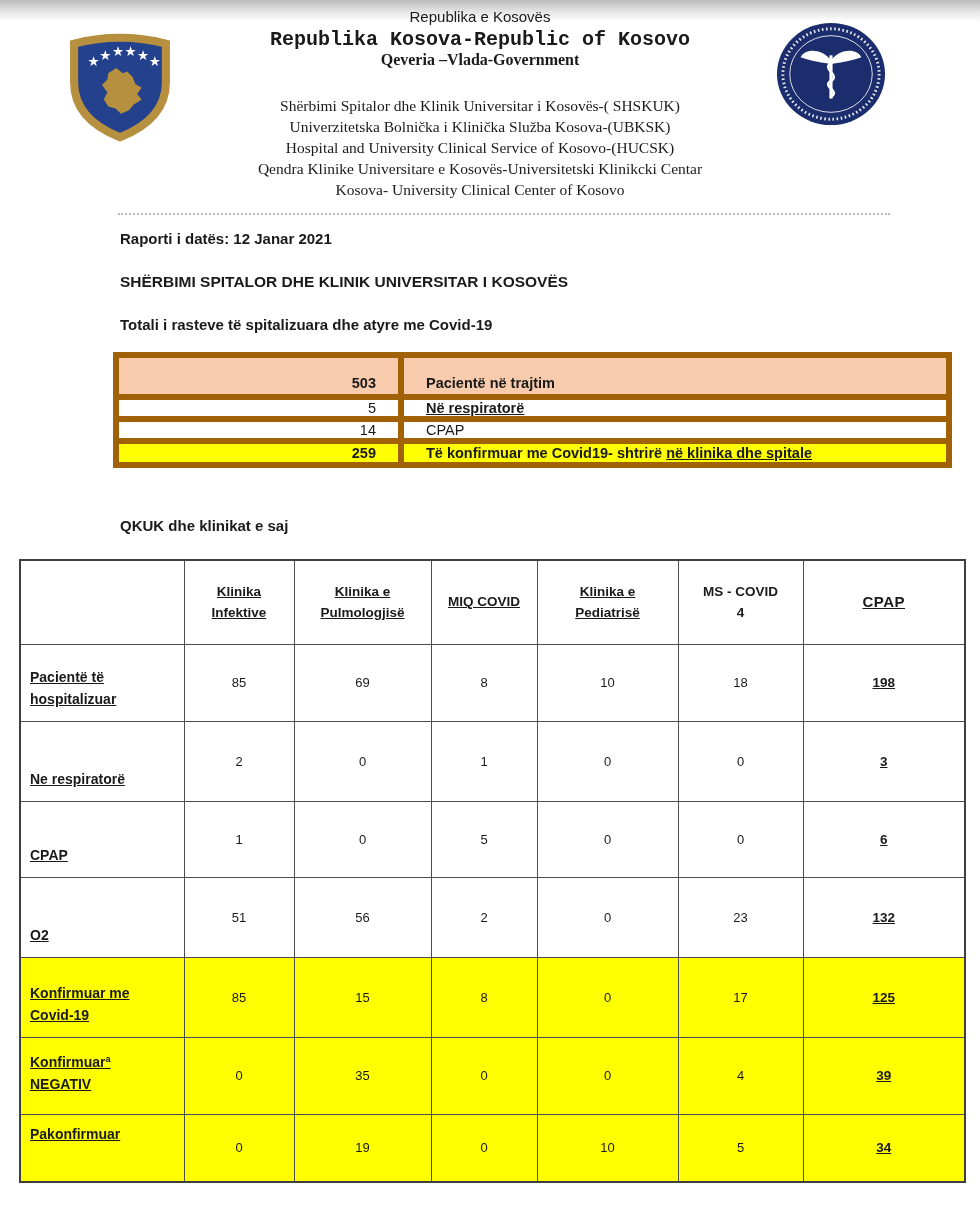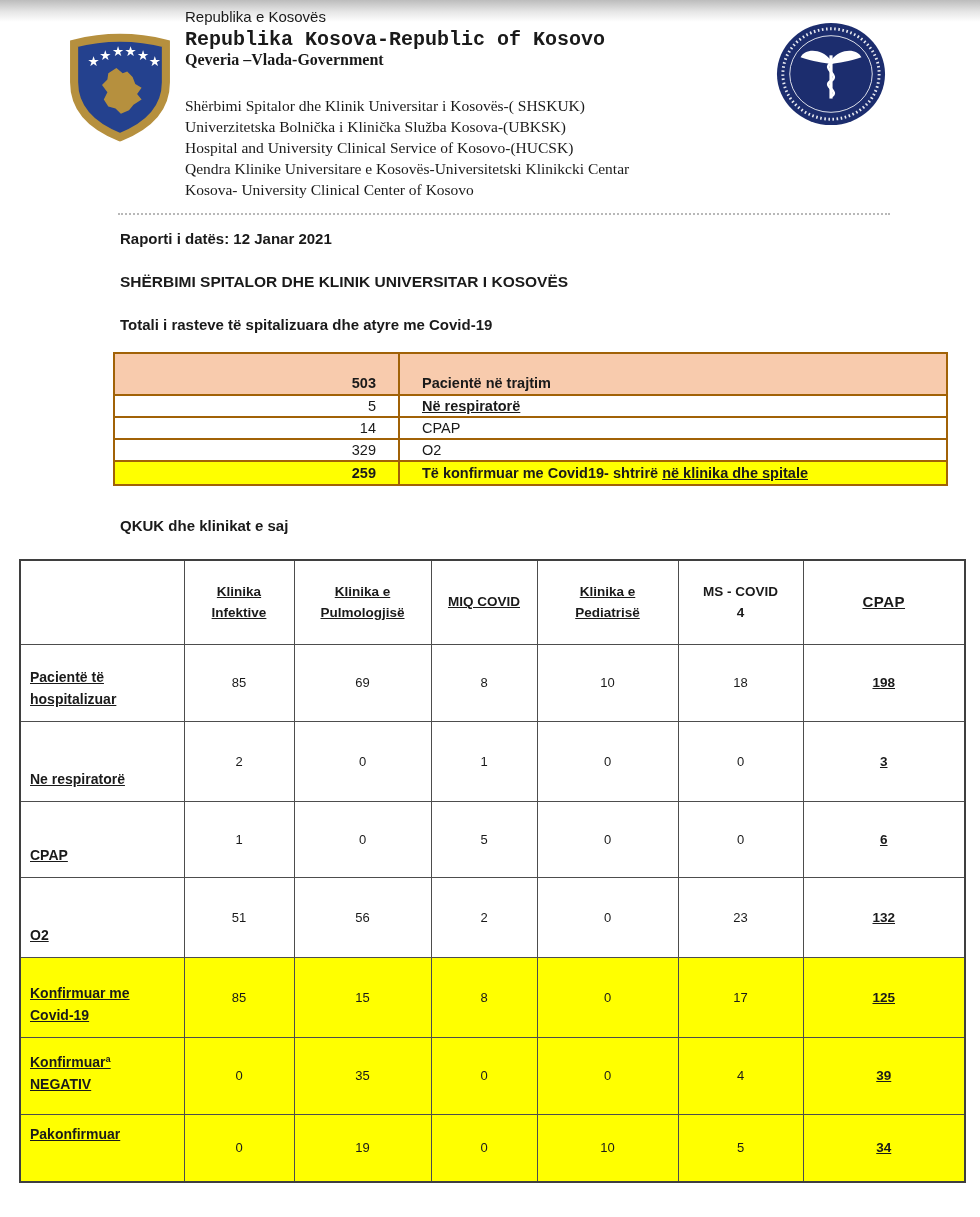--- a/index.html
+++ b/index.html
@@ -7,37 +7,37 @@
   .page {
     position:relative; width:980px; height:1217px; overflow:hidden;
     background:#ffffff; font-family:"Liberation Sans", sans-serif; color:#1a1a1a;
   }
   .topbar { position:absolute; top:0; left:0; width:980px; height:22px;
     background:linear-gradient(180deg,#bcbcbc 0%,#e7e7e7 55%,#ffffff 100%); }
 
   
   .emblem { position:absolute; left:66px; top:26px; }
   .medlogo { position:absolute; left:772px; top:18px; }
-  .header-text { position:absolute; left:185px; top:8px; width:590px; }
+  .header-text { position:absolute; left:185px; top:8px; width:590px; text-align:center; }
   .ht-line1 { font-family:"Liberation Sans",sans-serif; font-size:15px; margin-bottom:3px; }
   .ht-line2 { font-family:Liberation Mono, monospace; font-weight:bold; font-size:20px; }
   .ht-line3 { font-family:"Liberation Serif",serif; font-weight:bold; font-size:16px; margin-bottom:26px; }
   .ht-org div { font-family:"Liberation Serif",serif; font-size:15.5px; line-height:21px; }
   .sep-dashed { position:absolute; left:118px; top:213px; width:772px; border-top:2px dotted #b8b8b8; }
 
   
   .h-date  { position:absolute; left:120px; top:230px; font-size:15px;   font-weight:bold; }
   .h-title { position:absolute; left:120px; top:273px; font-size:15.5px; font-weight:bold; }
   .h-sub   { position:absolute; left:120px; top:316px; font-size:15px;   font-weight:bold; }
   .h-qkuk  { position:absolute; left:120px; top:517px; font-size:15px;   font-weight:bold; }
 
   
   .summary { position:absolute; left:113px; top:352px; width:833px;
     border-collapse:collapse; table-layout:fixed; font-size:14.5px; border:2px solid #4a4a4a; }
-  .summary td { border:2px solid #a16207; padding:0 22px; }
+  .summary td { border:6px solid #a16207; padding:0 22px; }
   .summary tr.s-head td { background:var(--summary_header_fill); height:42px;
     vertical-align:bottom; font-weight:bold; padding-bottom:3px; }
   .summary tr.s-row  td { height:22px; vertical-align:middle; }
   .summary tr.s-last td { background:var(--highlight); height:24px; vertical-align:middle; font-weight:bold; }
   .summary .sv { text-align:right; }
   .summary .sl { text-align:left; }
   .u { text-decoration:underline;margin-top:23px; }
 
   
   .clinic { position:absolute; left:19px; top:559px; width:945px;
@@ -119,24 +119,20 @@
       <td class="sv">503</td>
       <td class="sl">Pacientë në trajtim</td>
     </tr>
     <tr class="s-row">
       <td class="sv">5</td>
       <td class="sl"><span class="u" style="font-weight:bold">Në respiratorë</span></td>
     </tr>
     <tr class="s-row">
       <td class="sv">14</td>
       <td class="sl">CPAP</td>
-    </tr>
-    <tr class="s-row">
-      <td class="sv">329</td>
-      <td class="sl">O2</td>
     </tr>
     <tr class="s-last">
       <td class="sv">259</td>
       <td class="sl"><span>Të konfirmuar me Covid19- shtrirë </span><span class="u">në klinika dhe spitale</span></td>
     </tr>
   </tbody>
     </table>
 
   <div class="h-qkuk">QKUK dhe klinikat e saj</div>
 

